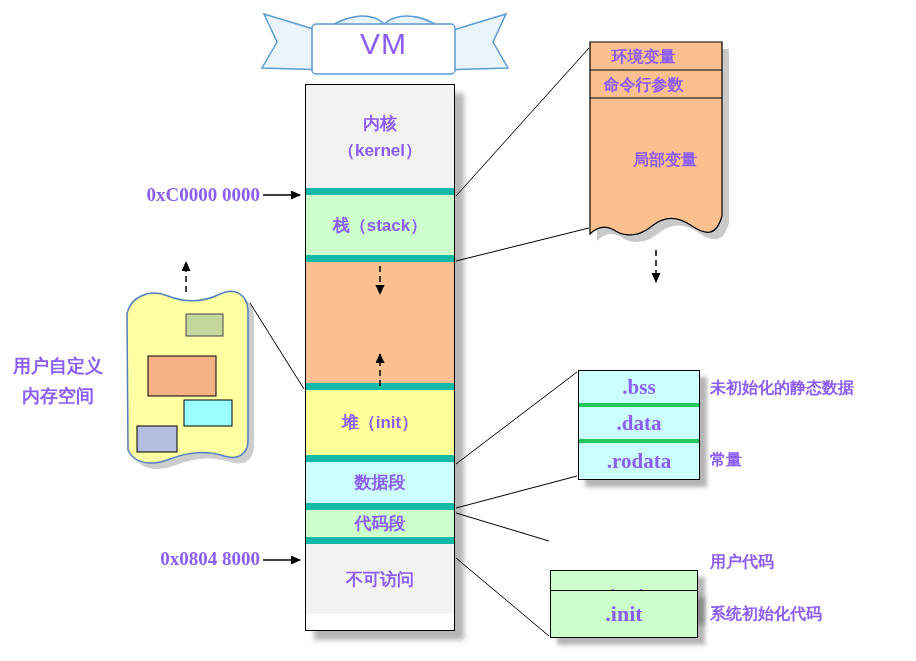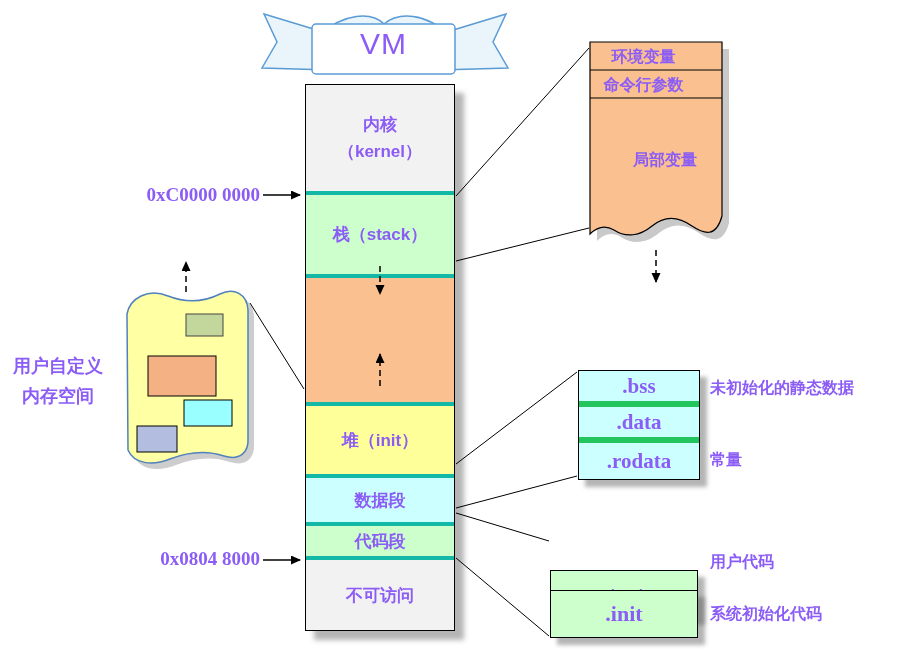--- a/index.html
+++ b/index.html
@@ -11,25 +11,25 @@
   svg.layer { position:absolute; left:0; top:0; pointer-events:none; }
 
   
   .mem-column {
     position:absolute; left:305px; top:84px; width:150px; height:547px;
     border:1px solid #000; background:#fff;
     box-shadow:9px 9px 5px rgba(90,90,90,0.45);
   }
   .seg {
     display:flex; align-items:center; justify-content:center;
-    border-bottom:4px solid #14b8a6; font-weight:bold; font-size:17px;
+    border-bottom:7px solid #14b8a6; font-weight:bold; font-size:17px;
   }
   .seg:last-child { border-bottom:none; }
   .seg-kernel { height:110px; background:#f2f2f2; flex-direction:column; line-height:27px; }
-  .seg-stack  { height:83px;  background:#ccffcc; }
+  .seg-stack  { height:67px;  background:#ccffcc; }
   .seg-free   { height:128px; background:#fac090; }
   .seg-heap   { height:72px;  background:#ffff99; }
   .seg-data   { height:48px;  background:#ccffff; }
   .seg-code   { height:34px;  background:#ccffcc;text-align:right; }
   .seg-na     { height:70px;  background:#f2f2f2; }
 
   
   .addr {
     position:absolute; width:175px; text-align:right;
     font-family:"Liberation Serif", serif; font-weight:bold; font-size:19px;
@@ -54,21 +54,21 @@
   .torn-row-3 { top:150px;text-align:right; }
 
   
   .detail-group {
     position:absolute; left:578px; top:370px; width:122px;
     border:1px solid #000; box-shadow:7px 7px 4px rgba(90,90,90,0.45);
     background:#ccffff;
   }
   .detail-row {
     height:36px; display:flex; align-items:center; justify-content:center;
-    border-bottom:6px solid #22c55e; background:#ccffff;
+    border-bottom:4px solid #22c55e; background:#ccffff;
     font-family:"Liberation Serif", serif; font-weight:bold; font-size:21px;
   }
   .detail-row:last-child { border-bottom:none; }
 
   .desc { position:absolute; left:710px; font-weight:bold; font-size:16px; white-space:nowrap; }
   .desc-bss    { top:378px; }
   .desc-data   { top:414px; }
   .desc-rodata { top:450px; }
   .desc-text   { top:552px; }
   .desc-init   { top:604px;font-family:Liberation Mono, monospace; }

